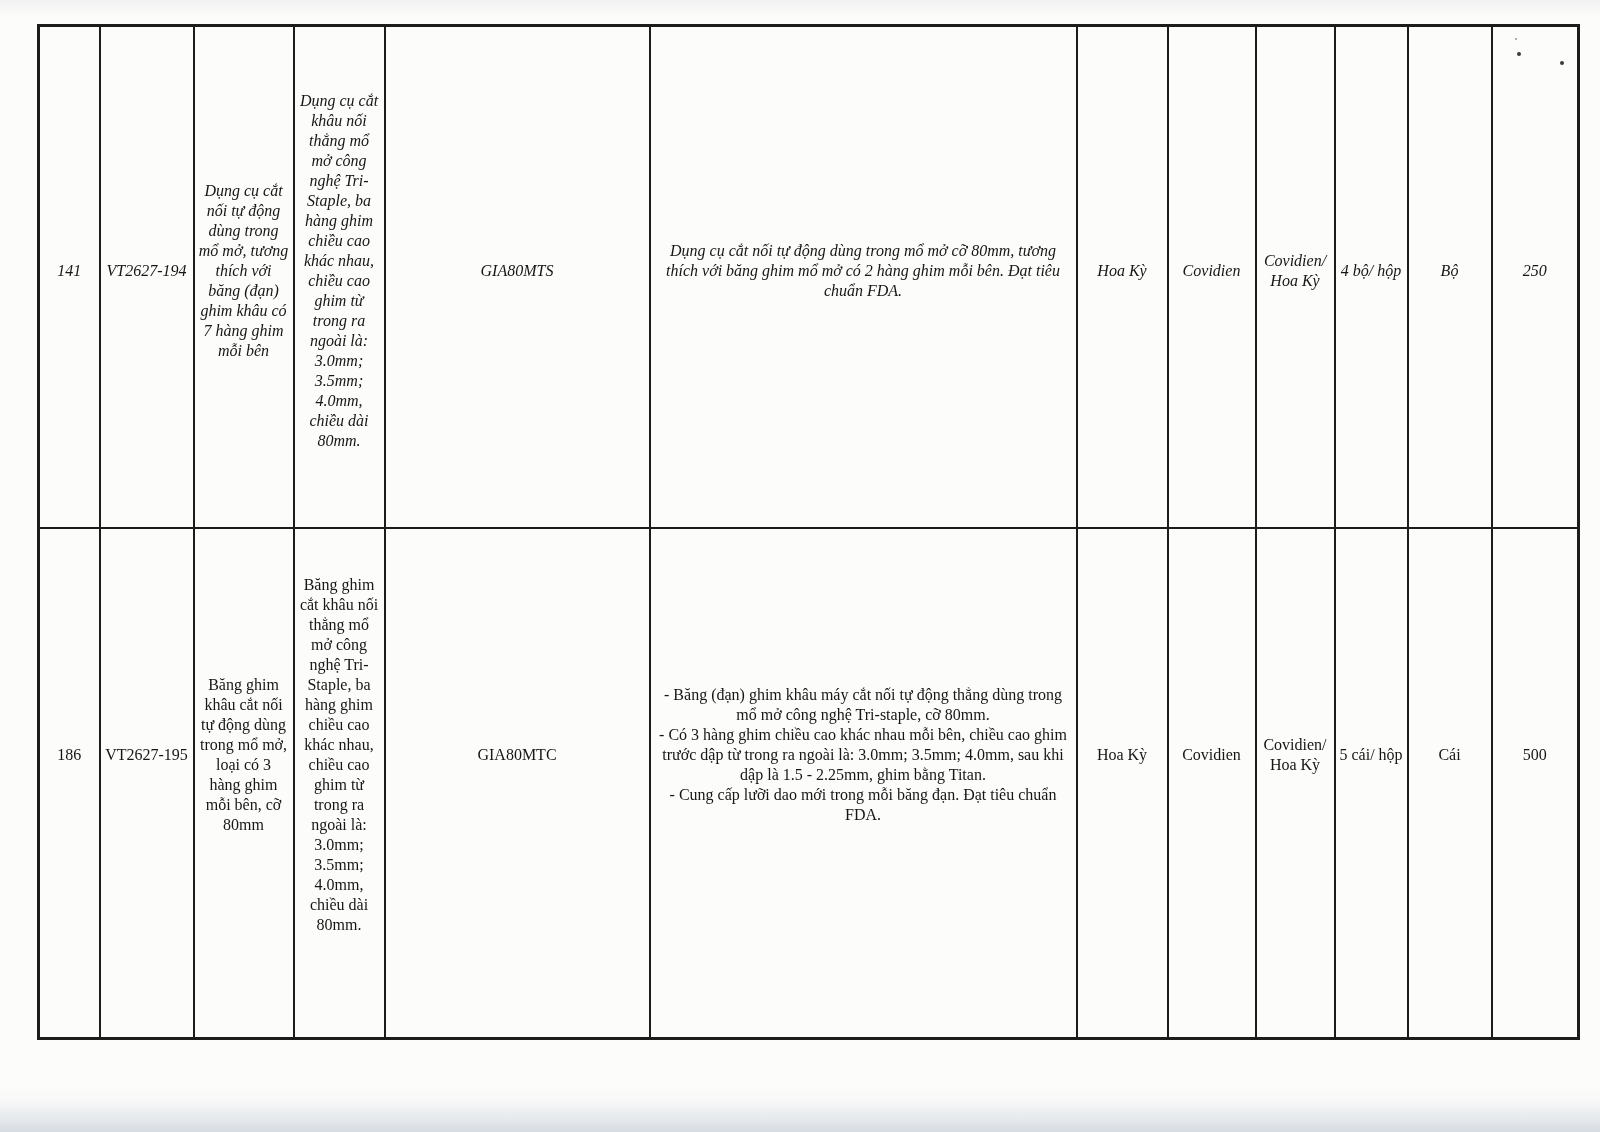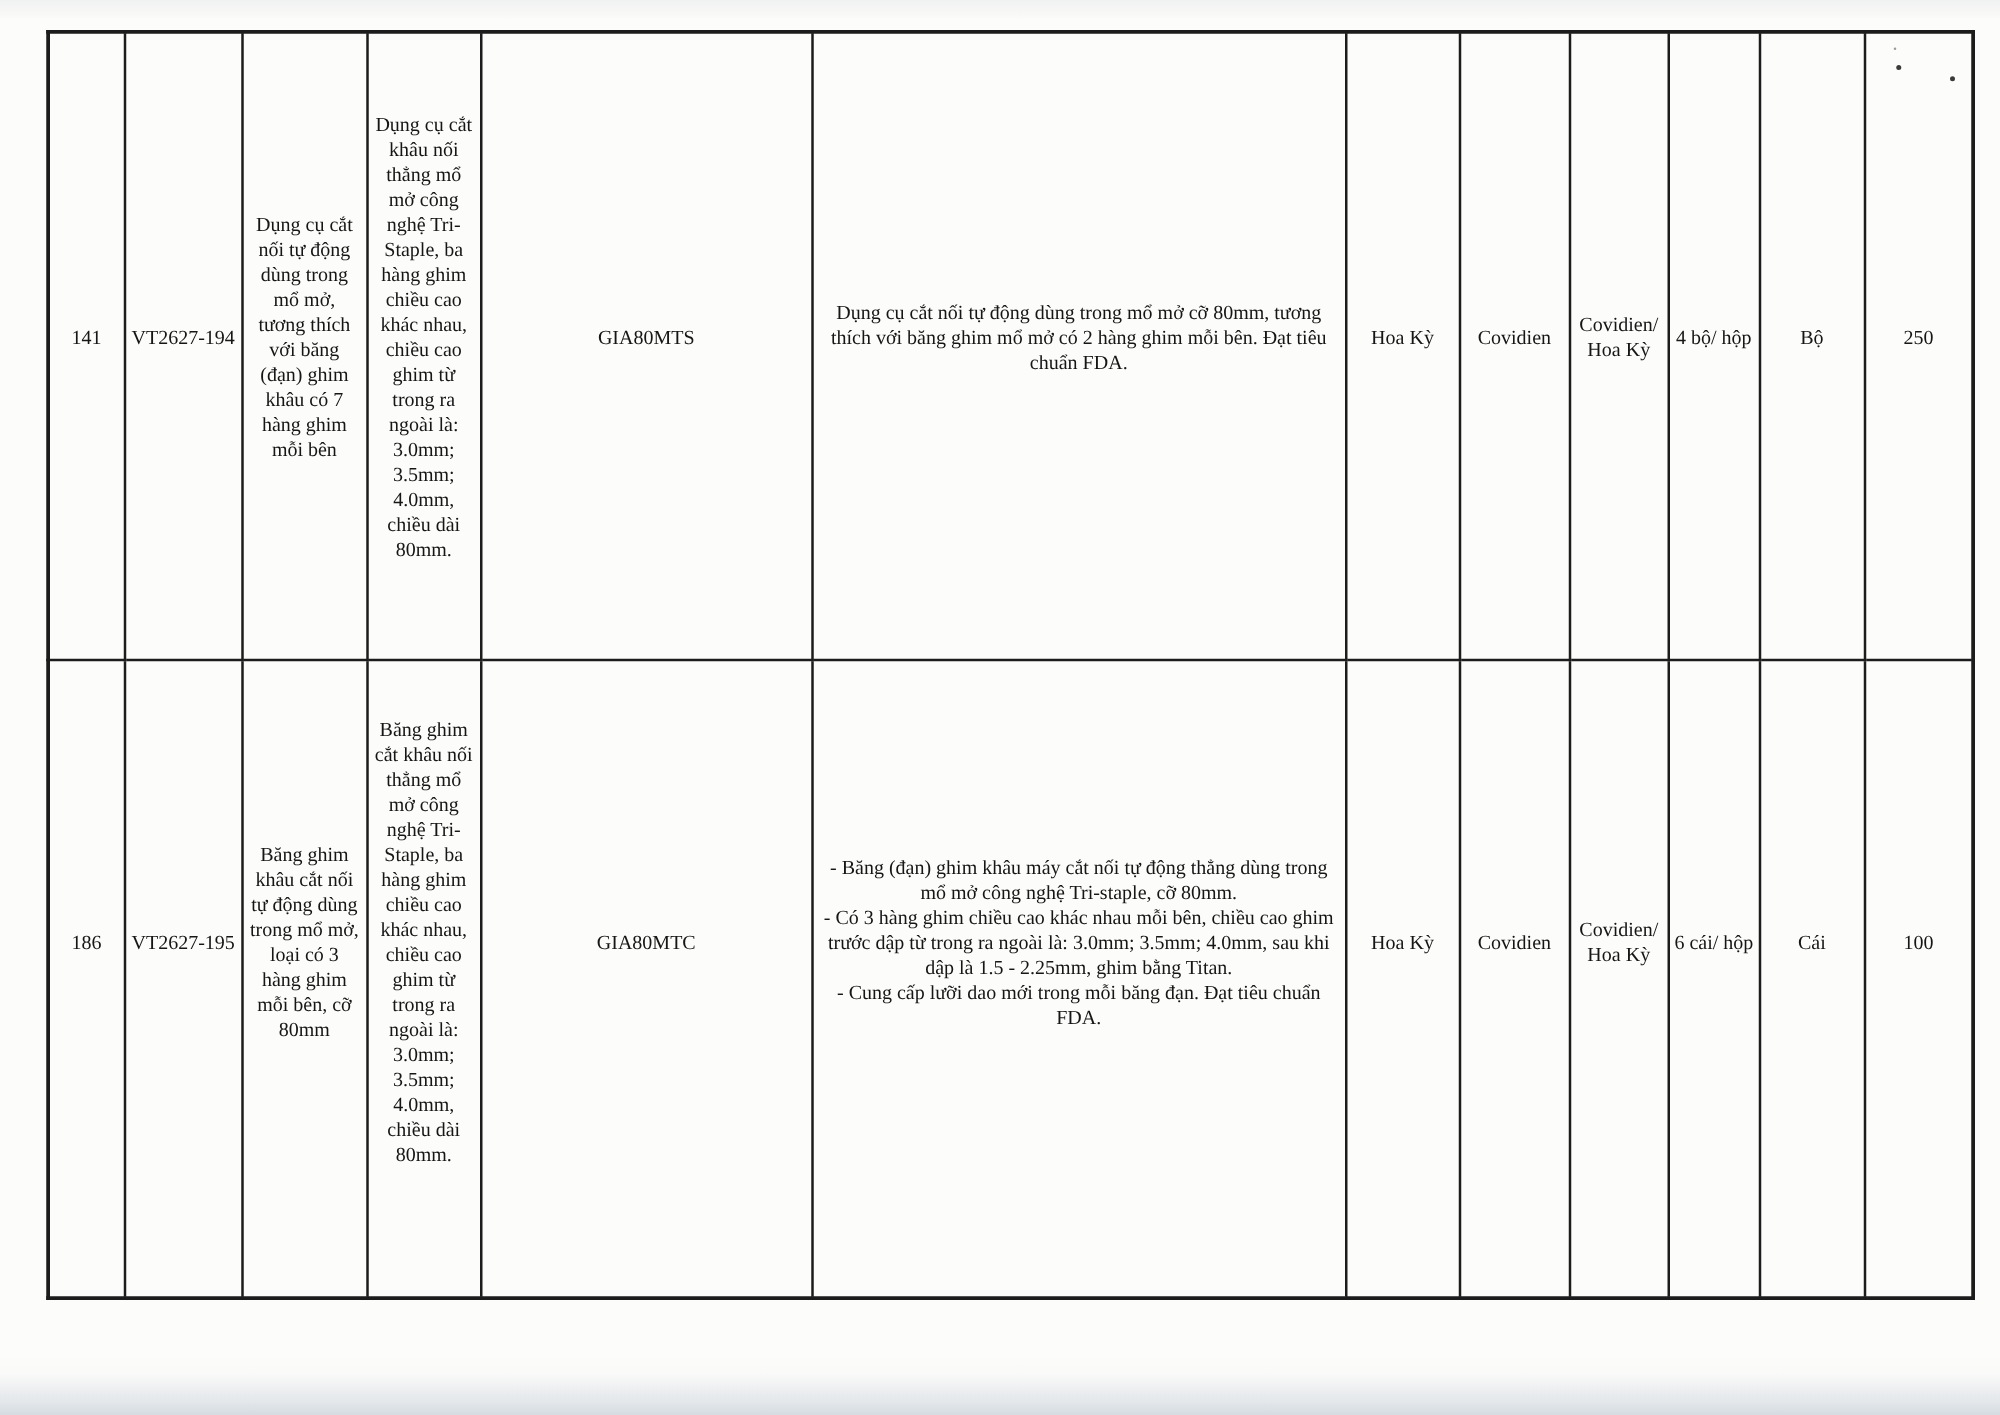--- a/index.html
+++ b/index.html
@@ -37,21 +37,21 @@
     vertical-align: middle;
     text-align: center;
     font-size: 16px;
     line-height: 20px;
     padding: 2px 4px;
     word-wrap: break-word;
     background: transparent;
   }
   tr.row-1 { height: 502px; }
   tr.row-2 { height: 511px; }
-  tr.row-1 td { padding-bottom: 14px; }
+  tr.row-1 td { padding-bottom: 14px; font-style: italic; }
   tr.row-2 td { padding-bottom: 58px; margin-left: 36px; }
   td.desc {
     text-align: left;
     padding-left: 4px;
     padding-right: 14px;
     white-space: pre-line;
   }
   td.nowrap { white-space: nowrap; padding-left: 1px; padding-right: 1px; }
   .speck {
     position: absolute;
@@ -110,23 +110,23 @@
       <td>VT2627-195</td>
       <td>Băng ghim khâu cắt nối tự động dùng trong mổ mở, loại có 3 hàng ghim mỗi bên, cỡ 80mm</td>
       <td>Băng ghim cắt khâu nối thẳng mổ mở công nghệ Tri-Staple, ba hàng ghim chiều cao khác nhau, chiều cao ghim từ trong ra ngoài là: 3.0mm; 3.5mm; 4.0mm, chiều dài 80mm.</td>
       <td>GIA80MTC</td>
       <td class="desc">- Băng (đạn) ghim khâu máy cắt nối tự động thẳng dùng trong mổ mở công nghệ Tri-staple, cỡ 80mm.
 - Có 3 hàng ghim chiều cao khác nhau mỗi bên, chiều cao ghim trước dập từ trong ra ngoài là: 3.0mm; 3.5mm; 4.0mm, sau khi dập là 1.5 - 2.25mm, ghim bằng Titan.
 - Cung cấp lưỡi dao mới trong mỗi băng đạn. Đạt tiêu chuẩn FDA.</td>
       <td>Hoa Kỳ</td>
       <td>Covidien</td>
       <td>Covidien/ Hoa Kỳ</td>
-      <td class="nowrap">6 cái/ hộp</td>
+      <td class="nowrap">5 cái/ hộp</td>
       <td>Cái</td>
-      <td>100</td>
+      <td>500</td>
     </tr>
   </tbody>
     </table>
 
   <span class="speck s1"></span>
   <span class="speck s2"></span>
   <span class="speck s3"></span>
   <div class="bottom-band"></div>
 </div>
 

